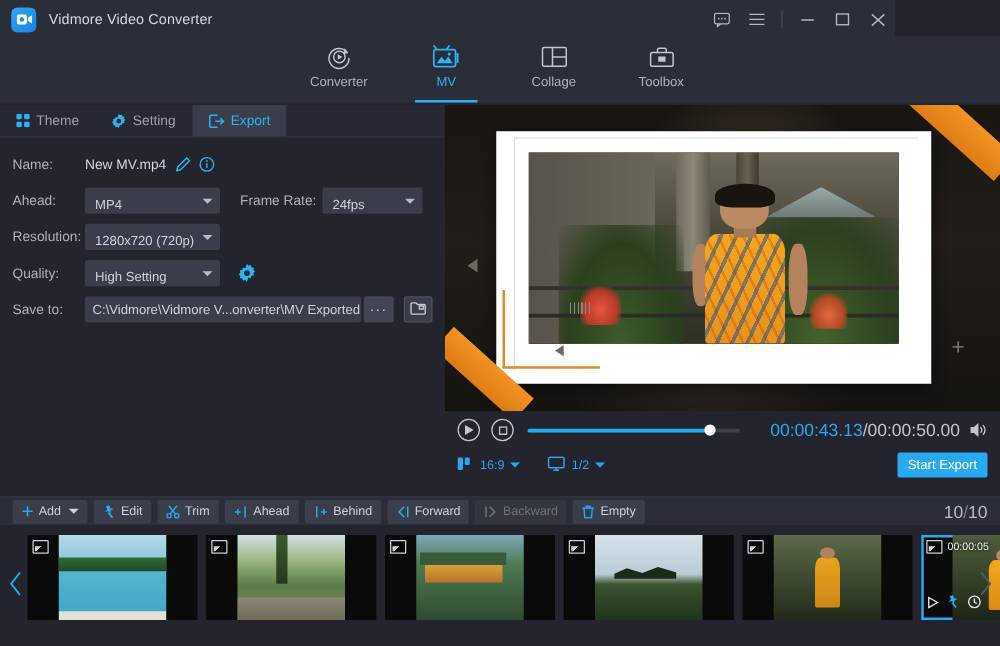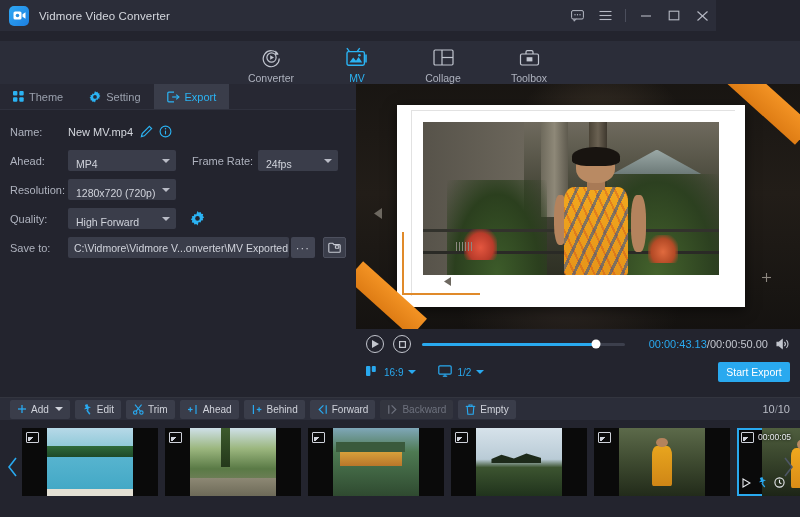--- a/index.html
+++ b/index.html
@@ -27,21 +27,21 @@
   .app-title { margin-left: 10px; font-size: 11.5px; color: #d4d7de; letter-spacing: .1px; }
   .winbtns { margin-left: auto; display: flex; align-items: center; height: 31px; }
   .winbtn {
     width: 28px; height: 31px; display: flex; align-items: center; justify-content: center;
     color: #b6b9c4;
   }
   .wdiv { width: 1px; height: 13px; background: #4b4e5c; margin: 0 6px; }
 
   
   .mainnav {
-    position: absolute; left: 0; top: 41px; width: 800px; height: 53px;
+    position: absolute; left: 0; top: 29px; width: 800px; height: 53px;
     background: #2b2d39; display: flex; align-items: flex-start; justify-content: center;
   }
   .navitem {
     width: 86px; height: 53px; display: flex; flex-direction: column;
     align-items: center; justify-content: flex-start; padding-top: 5px;
     font-size: 10.5px; color: #aeb2be; position: relative;
   }
   .navitem .ico { height: 23px; display: flex; align-items: center; }
   .navitem .lbl { margin-top: 3px; }
   .navitem.active { color: #2bb3f3; }
@@ -262,21 +262,21 @@
   }
   .track {
     flex: 1; height: 3px; background: #3c3f4c; border-radius: 2px; position: relative;
     margin: 0 6px 0 2px;
   }
   .track .fill { position: absolute; left: 0; top: 0; height: 3px; background: #29a9ef; border-radius: 2px; }
   .track .knob {
     position: absolute; top: 50%; transform: translate(-50%,-50%);
     width: 9px; height: 9px; background: #ffffff; border-radius: 50%;
   }
-  .timecode { font-size: 11px; white-space: nowrap; margin-left: 18px; }
+  .timecode { font-size: 14px; white-space: nowrap; margin-left: 18px; }
   .timecode .cur { color: #29a9ef; }
   .timecode .tot { color: #c3c6ce; }
   .volbtn { margin-left: 8px; display: flex; align-items: center; }
 
   .pb-row2 { display: flex; align-items: center; height: 26px; padding: 0 10px; }
   .ratio-grp { display: flex; align-items: center; gap: 5px; color: #29a9ef; font-size: 10px; }
   .caret-sm {
     width: 0; height: 0; border-left: 4px solid transparent;
     border-right: 4px solid transparent; border-top: 4px solid #29a9ef;
   }
@@ -293,21 +293,21 @@
     background: #2b2d39; display: flex; align-items: center; padding: 0 10px;
     border-top: 1px solid #33353f;
   }
   .tbtn {
     height: 19px; background: #3a3d4a; border-radius: 2px; display: flex;
     align-items: center; gap: 4px; padding: 0 7px; margin-right: 5px;
     font-size: 10px; color: #d0d3db;
   }
   .tbtn.disabled { color: #6e727e; background: #33353f; }
   .tbtn .ic { display: flex; align-items: center; }
-  .counter { margin-left: auto; font-size: 11px; color: #b9bcc6; }
+  .counter { margin-left: auto; font-size: 14px; color: #b9bcc6; }
   .counter .c-sep { color: #7d818c; }
 
   
   .filmstrip {
     position: absolute; left: 0; top: 420px; width: 800px; height: 97px;
     background: #23242e;
   }
   .arrow-nav {
     position: absolute; top: 36px; width: 18px; height: 26px;
     display: flex; align-items: center; justify-content: center; color: #29a9ef;
@@ -567,21 +567,21 @@
         <div class="lbl-col">Resolution:</div>
         <div class="select w-res">
           <span>1280x720 (720p)</span>
           <span class="caret"></span>
         </div>
       </div>
 
       <div class="row">
         <div class="lbl-col">Quality:</div>
         <div class="select w-qual">
-          <span>High Forward</span>
+          <span>High Setting</span>
           <span class="caret"></span>
         </div>
         <span class="gear-btn">
           <svg width="15" height="15" viewBox="0 0 15 15" fill="#2bb3f3">
             <path d="M7.5 0 l1.2 1.5 1.9-.6.6 1.9 2 .3-.5 1.9 1.5 1.2-1.5 1.2.5 1.9-2 .3-.6 1.9-1.9-.6L7.5 14.5 6.3 13l-1.9.6-.6-1.9-2-.3.5-1.9L.8 8.3l1.5-1.2-.5-1.9 2-.3.6-1.9 1.9.6z"></path>
             <circle cx="7.5" cy="7.4" r="2.3" fill="#23242e"></circle>
           </svg>
         </span>
       </div>
 

